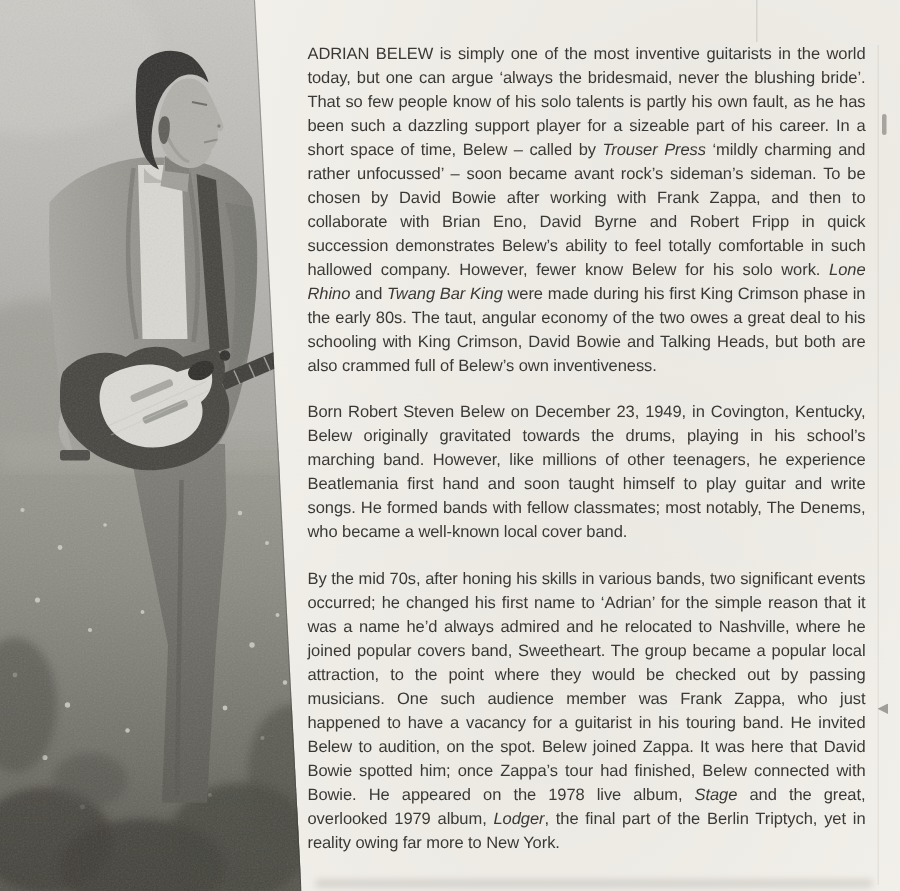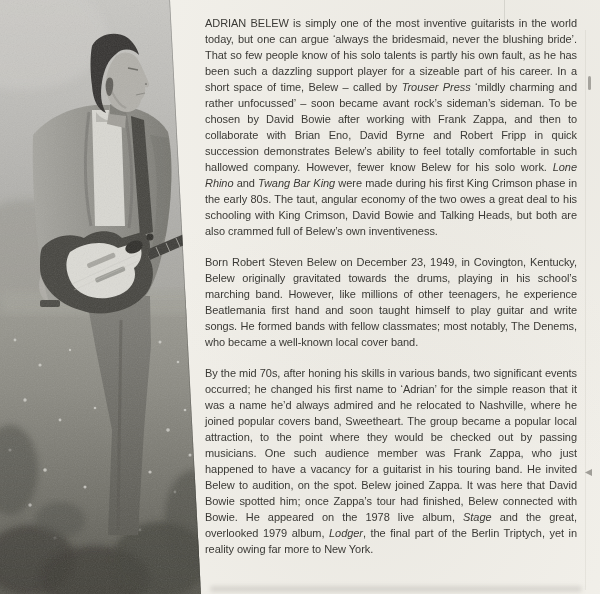--- a/index.html
+++ b/index.html
@@ -18,21 +18,21 @@
     clip-path:polygon(0 0,170px 0,201px 594px,0 594px);
   }
   .photo svg{display:block;width:205px;height:594px;}
   .text-col{
     position:absolute;left:205px;top:15px;width:372px;
     color:#3a3935;
     font-size:11px;line-height:16px;
     text-align:justify;
     letter-spacing:-0.05px;
   }
-  .text-col p{margin:0 0 15px 0;}
+  .text-col p{margin:13px 0 15px 0;}
   .text-col .it{font-style:italic;}
   .edge-line{
     position:absolute;top:30px;right:14px;width:1px;height:560px;
     background:rgba(70,68,62,0.07);
   }
   .speck-a{
     position:absolute;left:588px;top:76px;width:3px;height:14px;
     background:rgba(80,78,72,0.45);border-radius:2px;
   }
   .speck-b{

